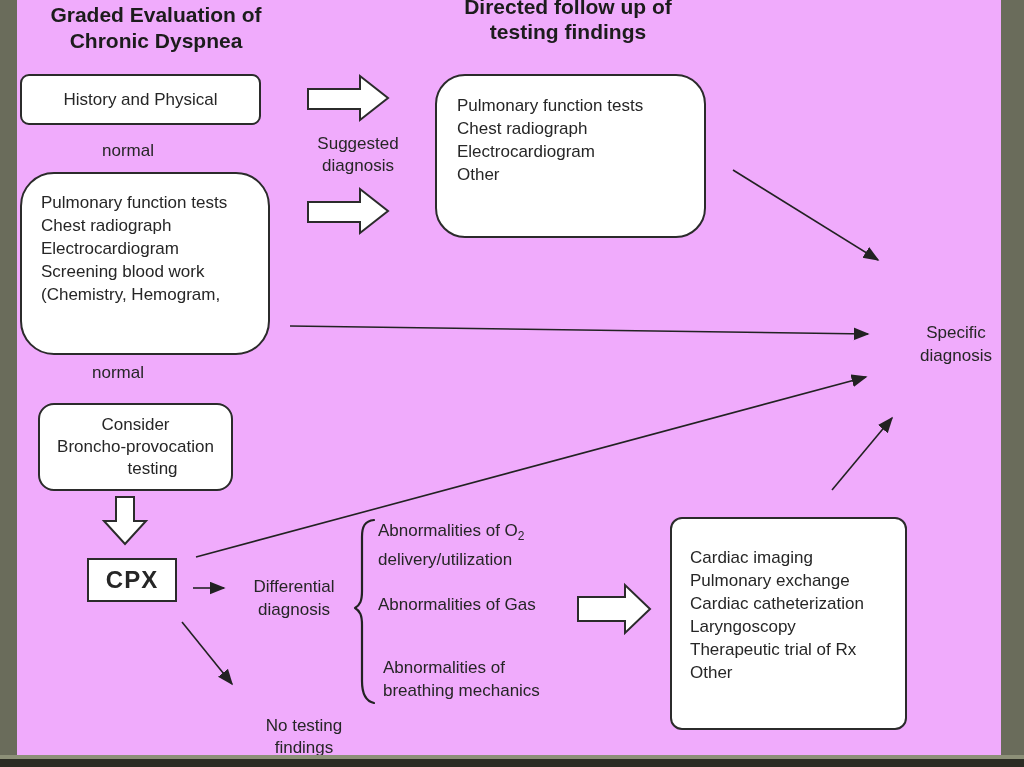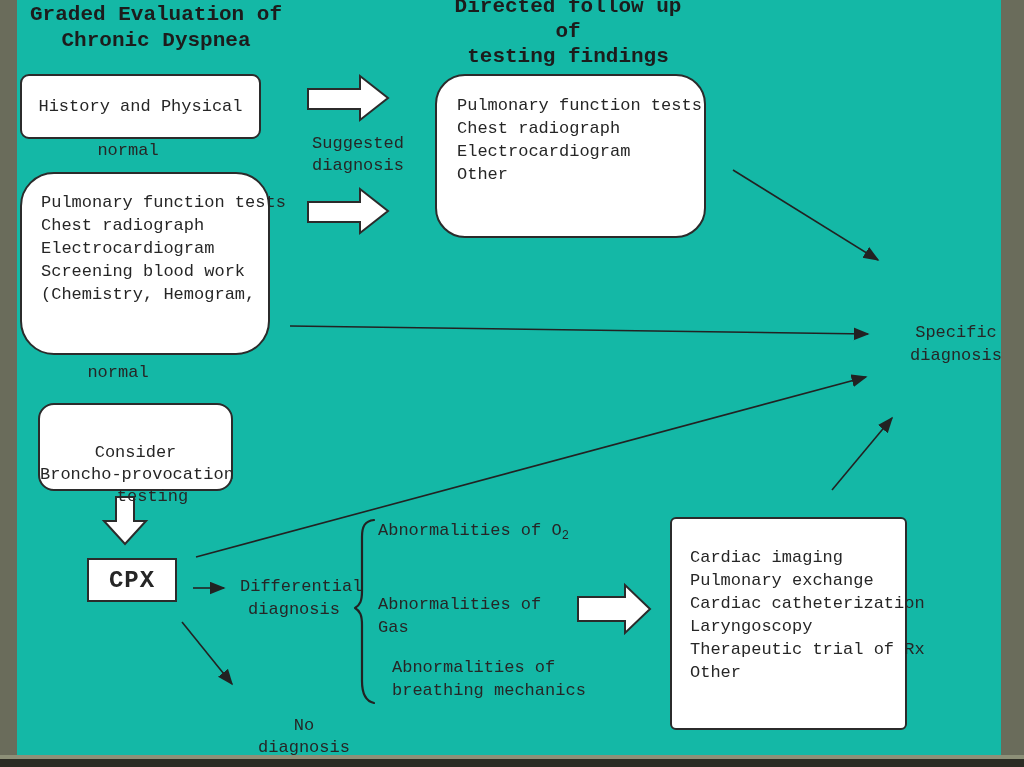--- a/index.html
+++ b/index.html
@@ -1,19 +1,19 @@
 <!DOCTYPE html>
 <html><head>
 <meta charset="utf-8">
 <style>
   html,body { margin:0; padding:0; background:#fff; }
   .stage {
     position:relative; width:1024px; height:767px;
-    background:#14b8a6; overflow:hidden;
-    font-family:Liberation Mono, monospace;
+    background:#f0abfc; overflow:hidden;
+    font-family:Liberation Sans, sans-serif;
     color:#262626;
   }
   .txt { position:absolute; font-size:17px; line-height:23px; }
   .center { text-align:center; }
   .title { font-weight:bold; font-size:21px; line-height:26px; text-align:center; color:#1c1c1c; }
   .box {
     position:absolute; background:#fff;
     border:2px solid #2b2b2b; box-sizing:border-box;
   }
   .box .bline { font-size:17px; line-height:23px; white-space:nowrap; }
@@ -54,38 +54,38 @@
 
   <div class="txt title" style="left:28px; top:2px; width:256px;">
     <div>Graded Evaluation of</div>
     <div>Chronic Dyspnea</div>
   </div>
   <div class="txt title" style="left:448px; top:-6px; width:240px; line-height:25px;">
     <div>Directed follow up of</div>
     <div>testing findings</div>
   </div>
 
-  <div class="box vcenter" style="left:20px; top:74px; width:241px; height:65px; border-radius:9px;">
+  <div class="box vcenter" style="left:20px; top:74px; width:241px; height:51px; border-radius:9px;">
     <span class="bline">History and Physical</span>
   </div>
 
   <div class="txt center" style="left:76px; top:139px; width:104px;">normal</div>
 
   <div class="box" style="left:20px; top:172px; width:250px; height:183px; border-radius:34px; padding:17px 10px 0 19px;">
     <div class="bline">Pulmonary function tests</div>
     <div class="bline">Chest radiograph</div>
     <div class="bline">Electrocardiogram</div>
     <div class="bline">Screening blood work</div>
     <div class="bline">(Chemistry, Hemogram,</div>
   </div>
 
   <div class="txt center" style="left:66px; top:361px; width:104px;">normal</div>
 
   <div class="box center" style="left:38px; top:403px; width:195px; height:88px; border-radius:16px; padding-top:9px;">
-    <div class="bline" style="line-height:22px;margin-top:28px;">Consider</div>
+    <div class="bline" style="line-height:22px;">Consider</div>
     <div class="bline" style="line-height:22px;">Broncho-provocation</div>
     <div class="bline" style="line-height:22px;margin-left:34px;">testing</div>
   </div>
 
   <div class="box vcenter" style="left:87px; top:558px; width:90px; height:44px;">
     <span class="cpx-label">CPX</span>
   </div>
 
   <div class="txt center" style="left:304px; top:133px; width:108px; line-height:22px;">
     <div>Suggested</div>
@@ -99,45 +99,46 @@
     <div class="bline">Other</div>
   </div>
 
   <div class="txt center" style="left:240px; top:575px; width:108px;">
     <div>Differential</div>
     <div>diagnosis</div>
   </div>
 
   <div class="txt" style="left:378px; top:519px; width:200px;">
     <div><span>Abnormalities of O</span><sub>2</sub></div>
+    <div>delivery/utilization</div>
   </div>
   <div class="txt" style="left:378px; top:593px; width:200px;">
     <div>Abnormalities of Gas</div>
   </div>
-  <div class="txt" style="left:392px; top:656px; width:200px;">
+  <div class="txt" style="left:383px; top:656px; width:200px;">
     <div>Abnormalities of</div>
     <div>breathing mechanics</div>
   </div>
 
-  <div class="box" style="left:670px; top:517px; width:237px; height:213px; border-radius:6px; padding:27px 8px 0 18px;">
+  <div class="box" style="left:670px; top:517px; width:237px; height:213px; border-radius:12px; padding:27px 8px 0 18px;">
     <div class="bline">Cardiac imaging</div>
     <div class="bline">Pulmonary exchange</div>
     <div class="bline">Cardiac catheterization</div>
     <div class="bline">Laryngoscopy</div>
     <div class="bline">Therapeutic trial of Rx</div>
     <div class="bline">Other</div>
   </div>
 
   <div class="txt center" style="left:906px; top:321px; width:100px;">
     <div>Specific</div>
     <div>diagnosis</div>
   </div>
 
   <div class="txt center" style="left:244px; top:715px; width:120px; line-height:22px;">
-    <div>No diagnosis</div>
+    <div>No testing</div>
     <div>findings</div>
   </div>
 
   <div class="strip" style="left:0; width:17px;"></div>
   <div class="strip" style="left:1001px; width:23px;"></div>
   <div class="bottom-line"></div>
   <div class="bottom-bar"></div>
 
 </div>
 

